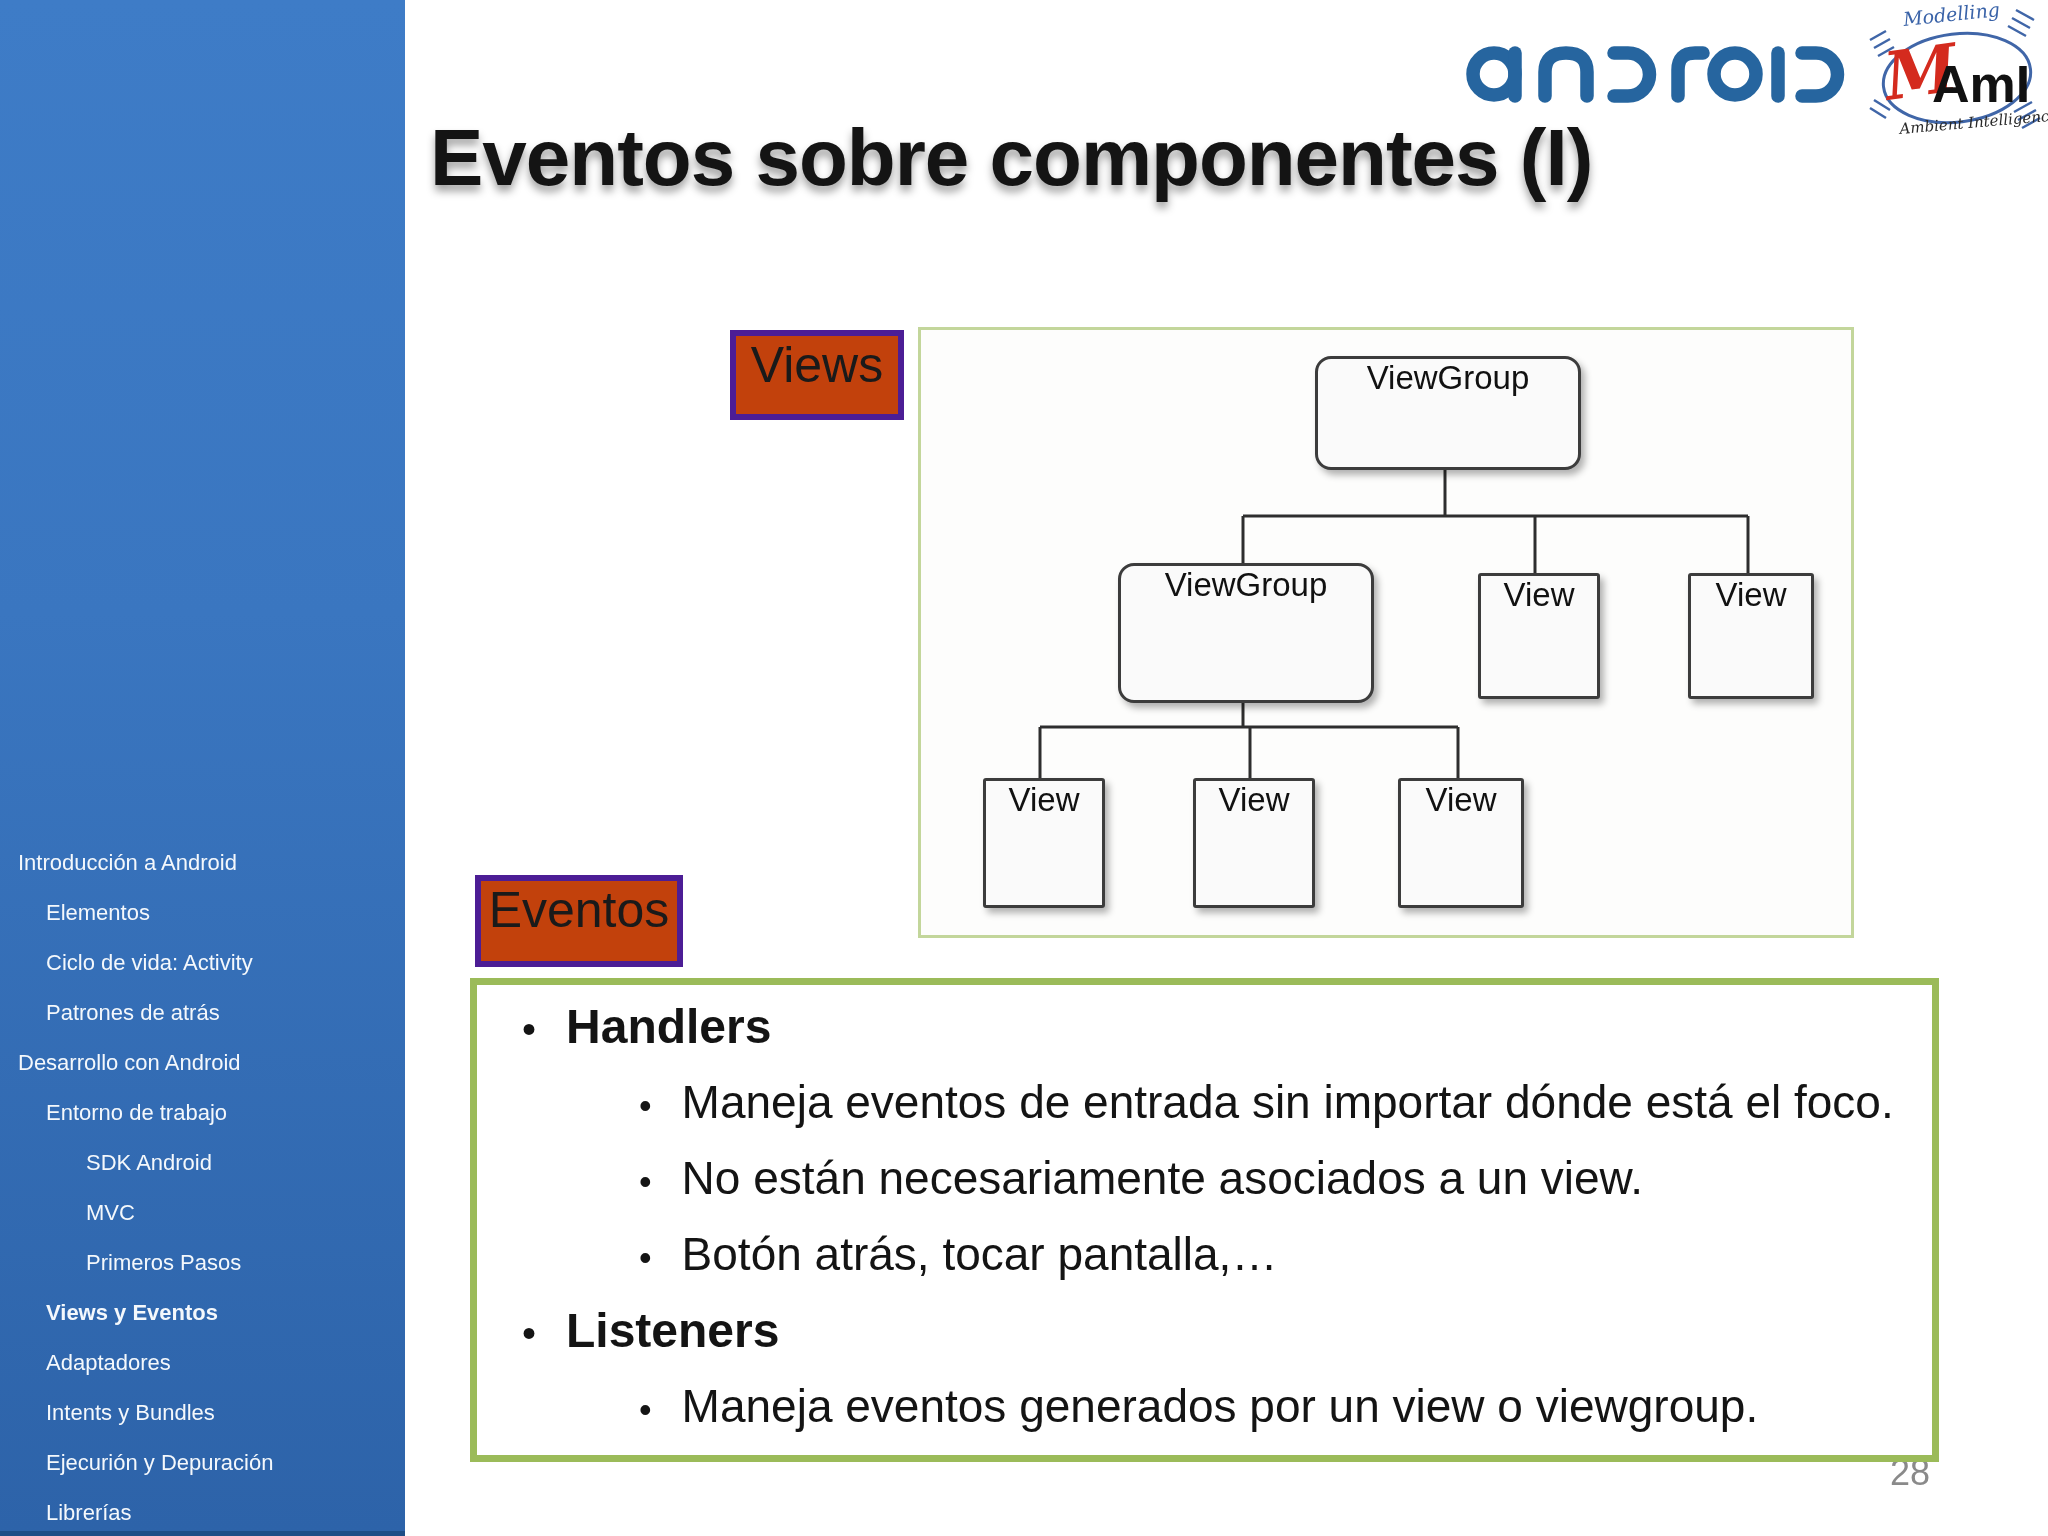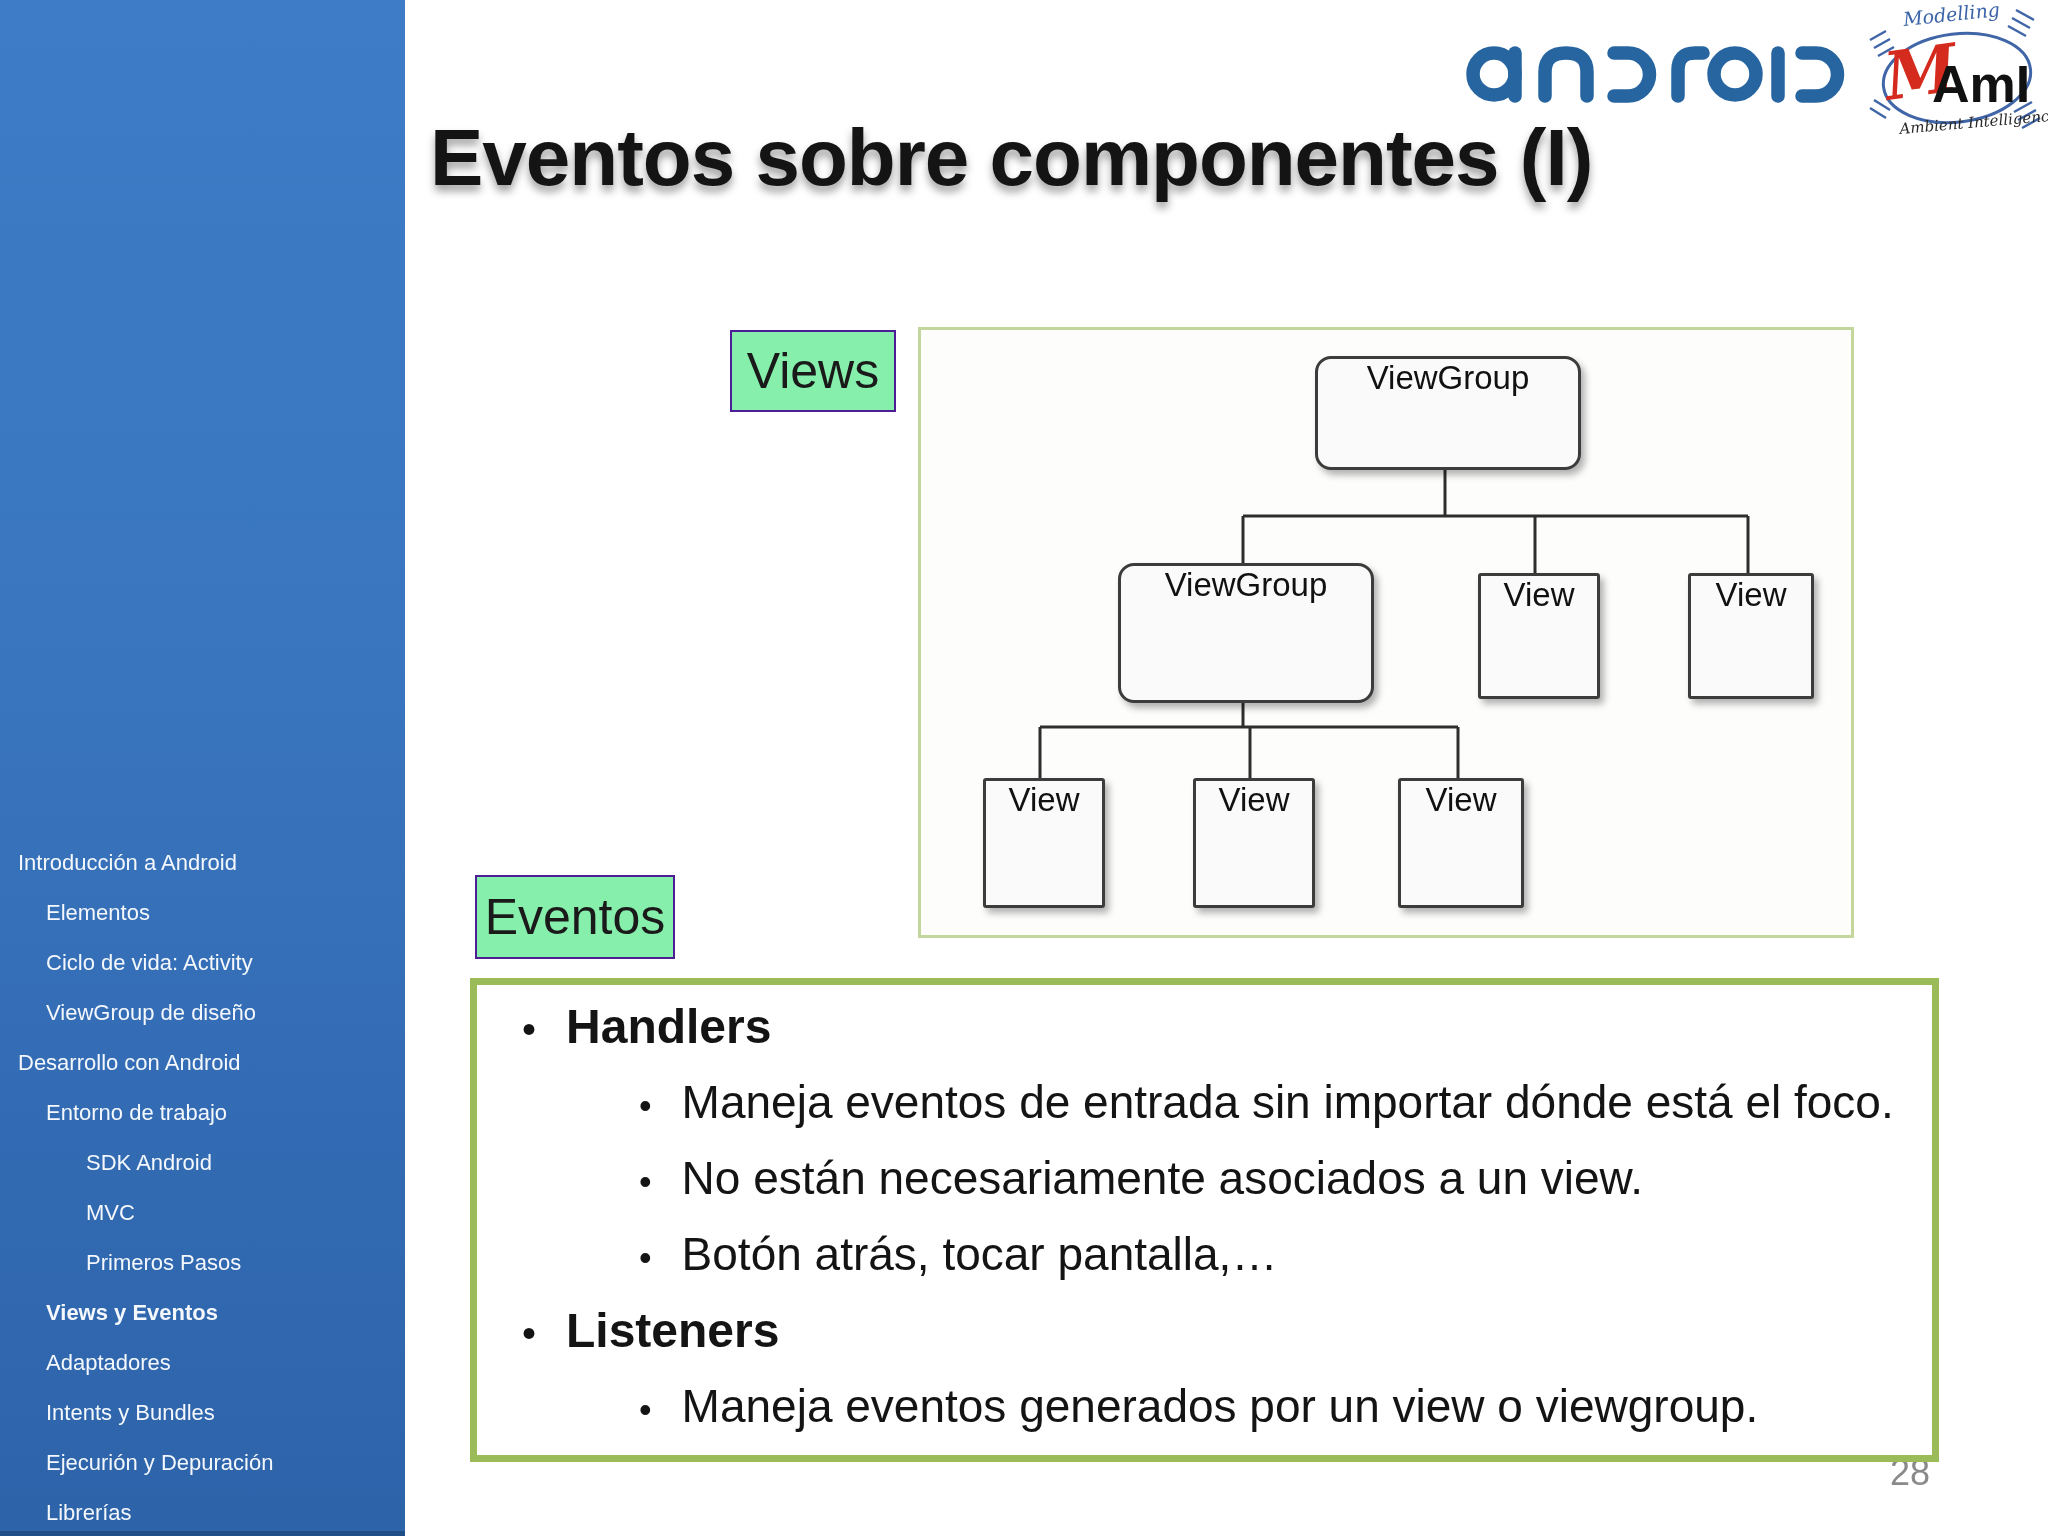--- a/index.html
+++ b/index.html
@@ -29,22 +29,22 @@
     position:absolute; left:430px; top:112px; width:1540px;
     text-align:left; font-size:80px; font-weight:bold; color:#141414;
     letter-spacing:-1px;
     text-shadow:0 6px 9px rgba(0,0,0,0.38);
   }
   .android-logo { position:absolute; left:1462px; top:26px; }
   .mami-logo { position:absolute; left:1866px; top:2px; }
 
   
   .label-box {
-    position:absolute; background:#86efac; border:2px solid #4c1d95;
-    display:flex; align-items:center; justify-content:center;
+    position:absolute; background:#c2410c; border:6px solid #4c1d95;
+    display:flex; justify-content:center;
     font-size:50px; color:#1a1a1a;
   }
   .views-label  { left:730px; top:330px;  width:162px; height:78px; }
   .eventos-label{ left:475px; top:875px;  width:196px; height:80px; }
 
   
   .diagram {
     position:absolute; left:918px; top:327px; width:930px; height:605px;
     border:3px solid #c3d69b; background:#fdfdfc;
   }
@@ -86,21 +86,21 @@
 </head>
 <body>
 
 <div class="slide">
 
   <div class="sidebar">
     <div class="nav">
       <div class="nav-item l0">Introducción a Android</div>
       <div class="nav-item l1">Elementos</div>
       <div class="nav-item l1">Ciclo de vida: Activity</div>
-      <div class="nav-item l1">ViewGroup de diseño</div>
+      <div class="nav-item l1">Patrones de atrás</div>
       <div class="nav-item l0">Desarrollo con Android</div>
       <div class="nav-item l1">Entorno de trabajo</div>
       <div class="nav-item l2">SDK Android</div>
       <div class="nav-item l2">MVC</div>
       <div class="nav-item l2">Primeros Pasos</div>
       <div class="nav-item l1 active">Views y Eventos</div>
       <div class="nav-item l1">Adaptadores</div>
       <div class="nav-item l1">Intents y Bundles</div>
       <div class="nav-item l1">Ejecurión y Depuración</div>
       <div class="nav-item l1">Librerías</div>

